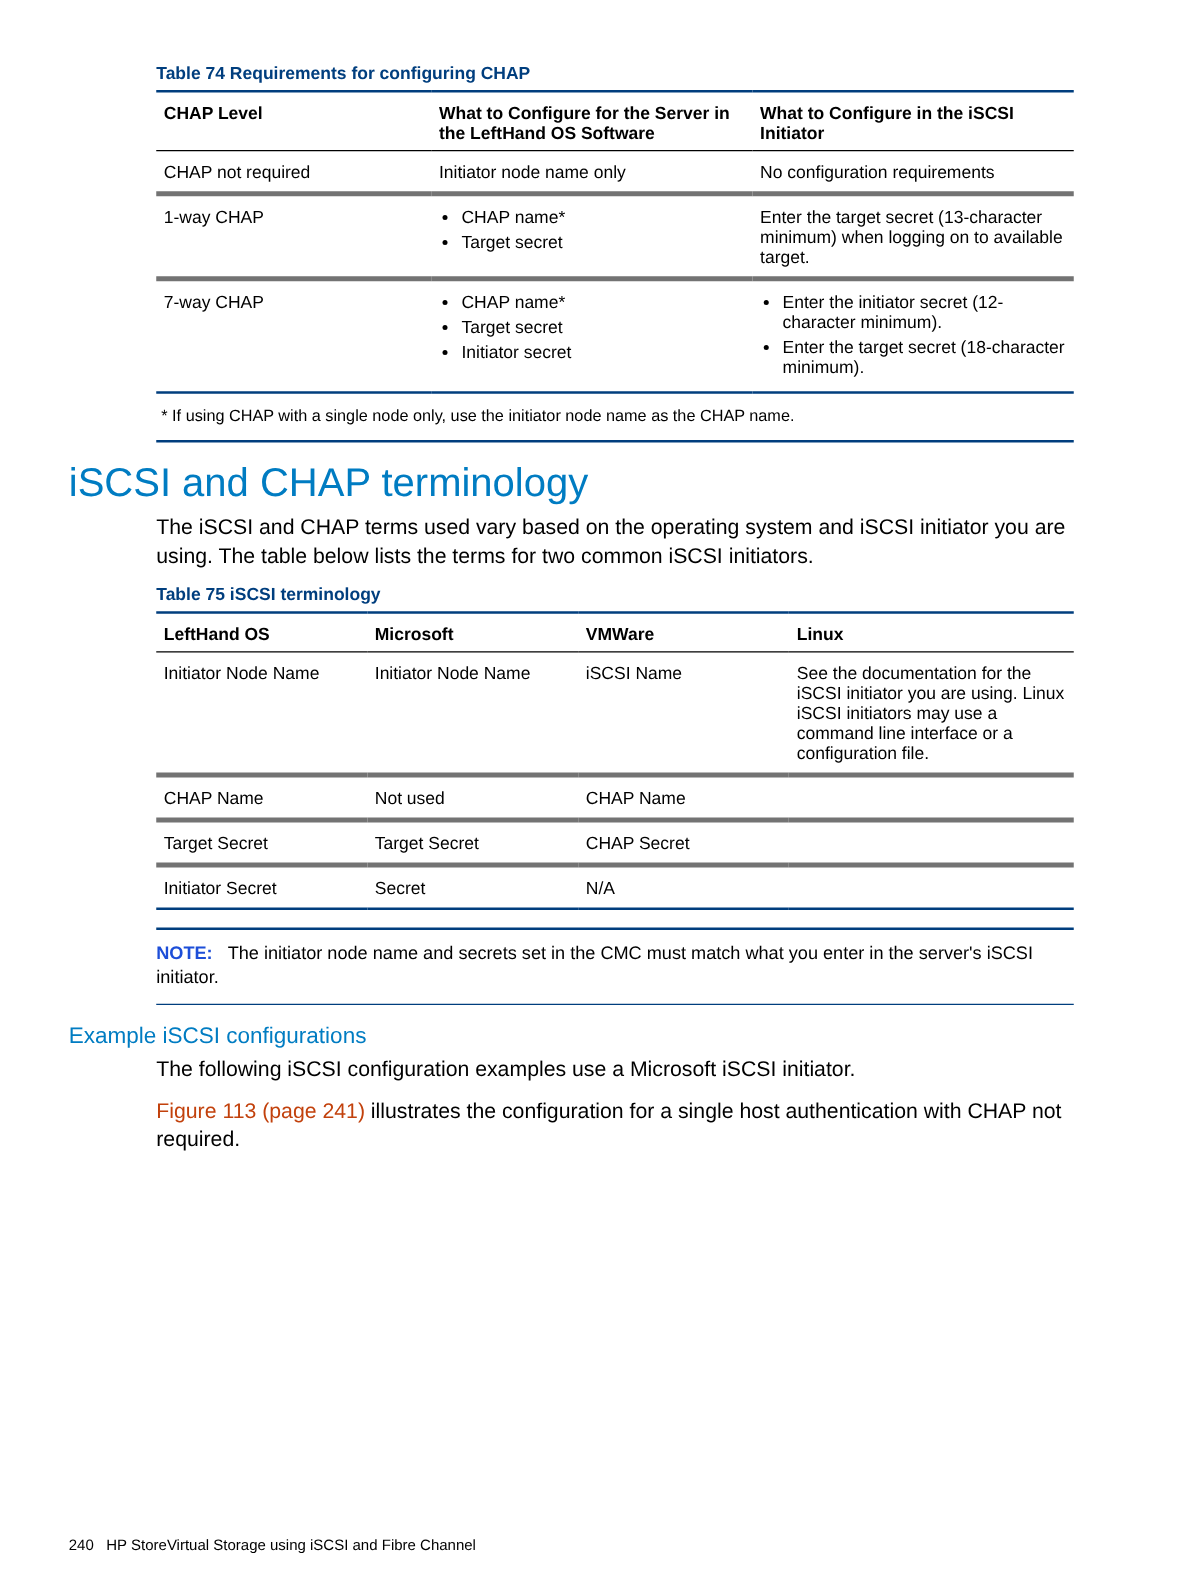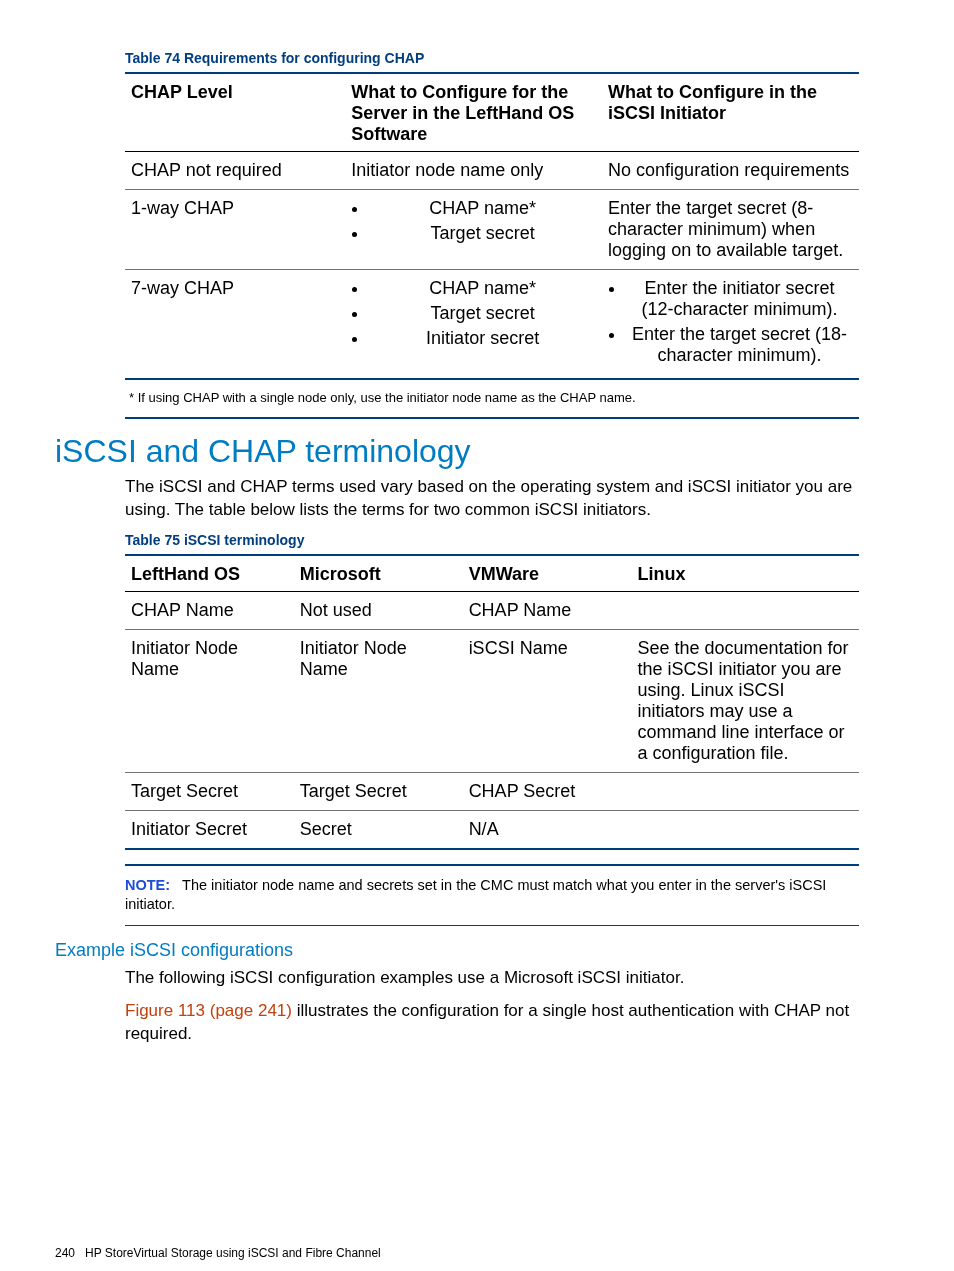--- a/index.html
+++ b/index.html
@@ -16,43 +16,43 @@
   .indent { margin-left: 70px; }
   .table-title {
     color: #003e7e;
     font-weight: bold;
     margin-bottom: 6px;
     font-size: 14px;
   }
   table {
     width: 100%;
     border-collapse: collapse;
-    font-size: 18px;
+    font-size: 14px;
   }
   table.t74 { margin-bottom: 8px; }
   th {
     text-align: left;
     font-weight: bold;
     padding: 8px 6px 6px 6px;
     vertical-align: top;
     border-top: 2px solid #003e7e;
     border-bottom: 1px solid #000;
   }
   td {
     padding: 8px 6px;
     vertical-align: top;
-    border-bottom: 1px solid #737373;
+    border-bottom: 4px solid #737373;
   }
   tr.lastrow td { border-bottom: 2px solid #003e7e; }
   ul.cell-list {
     list-style: disc;
     padding-left: 18px;
     margin: 0;
   }
-  ul.cell-list li { margin-bottom: 4px; text-align: center; }
+  ul.cell-list li { margin-bottom: 4px; }
   .footnote { font-size: 13px; padding: 2px 0 6px 4px; margin-bottom: 6px; }
   .bar { height: 2px; background: #003e7e; margin-bottom: 14px; }
   h2.section {
     color: #007cc2;
     font-weight: normal;
     font-size: 32px;
     margin: 14px 0 6px 0;
   }
   h3.subsection {
     color: #007cc2;
@@ -66,21 +66,21 @@
     border-bottom: 1px solid #003e7e;
     padding: 10px 0 10px 0;
     margin: 14px 0;
     font-size: 14.5px;
     line-height: 1.35;
   }
   .note-label { color: #1d4ed8; font-weight: bold; margin-right: 12px; }
   .link { color: #c2410c; }
   .footer {
     position: absolute;
-    bottom: 11px;
+    bottom: 28px;
     left: 55px;
     font-size: 12px;
   }
   .footer-page { margin-right: 10px; }
   .t75 th { border-top: 2px solid #003e7e; margin-top: 10px; }
   .t75 tr.lastrow td { border-bottom: 2px solid #003e7e; }
   .col-1-3 { width: 30%; }
   .col-2-3 { width: 35%; }
   .col-3-3 { width: 35%; }
   .col-1-4 { width: 23%; }
@@ -108,21 +108,21 @@
         <td>No configuration requirements</td>
       </tr>
       <tr>
         <td>1-way CHAP</td>
         <td>
           <ul class="cell-list">
             <li>CHAP name*</li>
             <li>Target secret</li>
           </ul>
         </td>
-        <td>Enter the target secret (8-character minimum) when logging on to available target.</td>
+        <td>Enter the target secret (13-character minimum) when logging on to available target.</td>
       </tr>
       <tr class="lastrow">
         <td>7-way CHAP</td>
         <td>
           <ul class="cell-list">
             <li>CHAP name*</li>
             <li>Target secret</li>
             <li>Initiator secret</li>
           </ul>
         </td>
@@ -148,30 +148,30 @@
     <thead>
       <tr>
         <th class="col-1-4">LeftHand OS</th>
         <th class="col-2-4">Microsoft</th>
         <th class="col-3-4">VMWare</th>
         <th class="col-4-4">Linux</th>
       </tr>
     </thead>
     <tbody>
       <tr>
+        <td>Initiator Node Name</td>
+        <td>Initiator Node Name</td>
+        <td>iSCSI Name</td>
+        <td>See the documentation for the iSCSI initiator you are using. Linux iSCSI initiators may use a command line interface or a configuration file.</td>
+      </tr>
+      <tr>
         <td>CHAP Name</td>
         <td>Not used</td>
         <td>CHAP Name</td>
         <td></td>
-      </tr>
-      <tr>
-        <td>Initiator Node Name</td>
-        <td>Initiator Node Name</td>
-        <td>iSCSI Name</td>
-        <td>See the documentation for the iSCSI initiator you are using. Linux iSCSI initiators may use a command line interface or a configuration file.</td>
       </tr>
       <tr>
         <td>Target Secret</td>
         <td>Target Secret</td>
         <td>CHAP Secret</td>
         <td></td>
       </tr>
       <tr class="lastrow">
         <td>Initiator Secret</td>
         <td>Secret</td>

